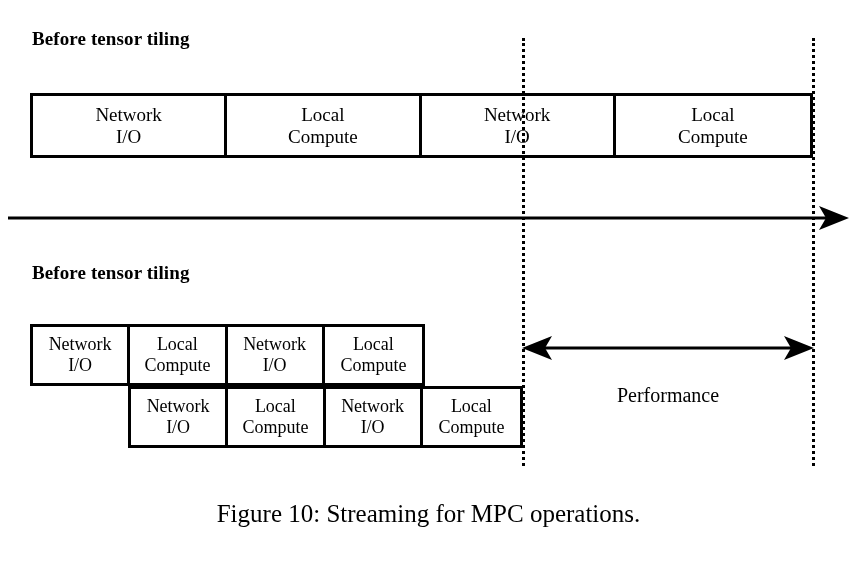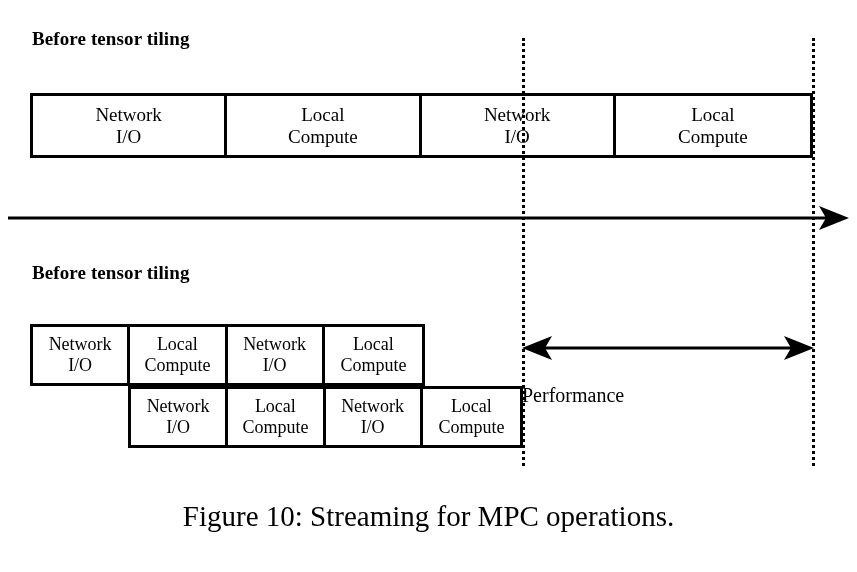--- a/index.html
+++ b/index.html
@@ -94,34 +94,34 @@
     left: 522px;
     top: 332px;
     width: 292px;
     height: 32px;
   }
   #perf-label {
     position: absolute;
     left: 522px;
     top: 382px;
     width: 292px;
-    text-align: left;
+    text-align: center;
     font-size: 20px;
     line-height: 1.35;
   }
   #perf-label span { display: block; }
 
   
   #caption {
     position: absolute;
     left: 0;
     top: 500px;
     width: 857px;
     text-align: center;
-    font-size: 29px;
+    font-size: 25px;
     white-space: nowrap;
   }
 </style>
 </head>
 <body>
 
 <div id="figure">
 
   <div class="section-title" id="title-before">Before tensor tiling</div>
 

